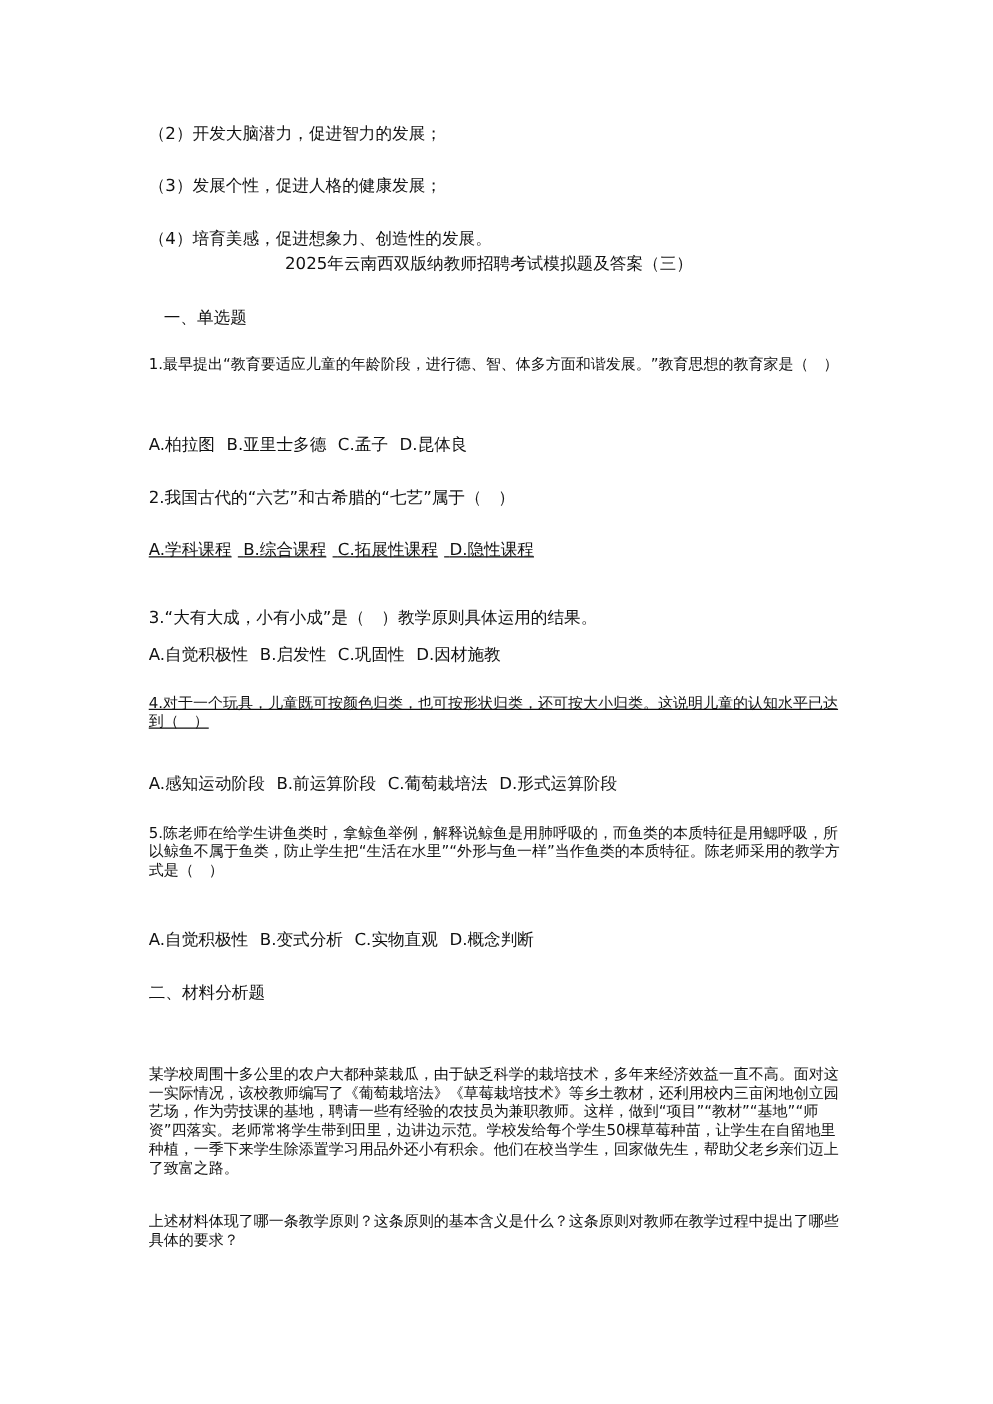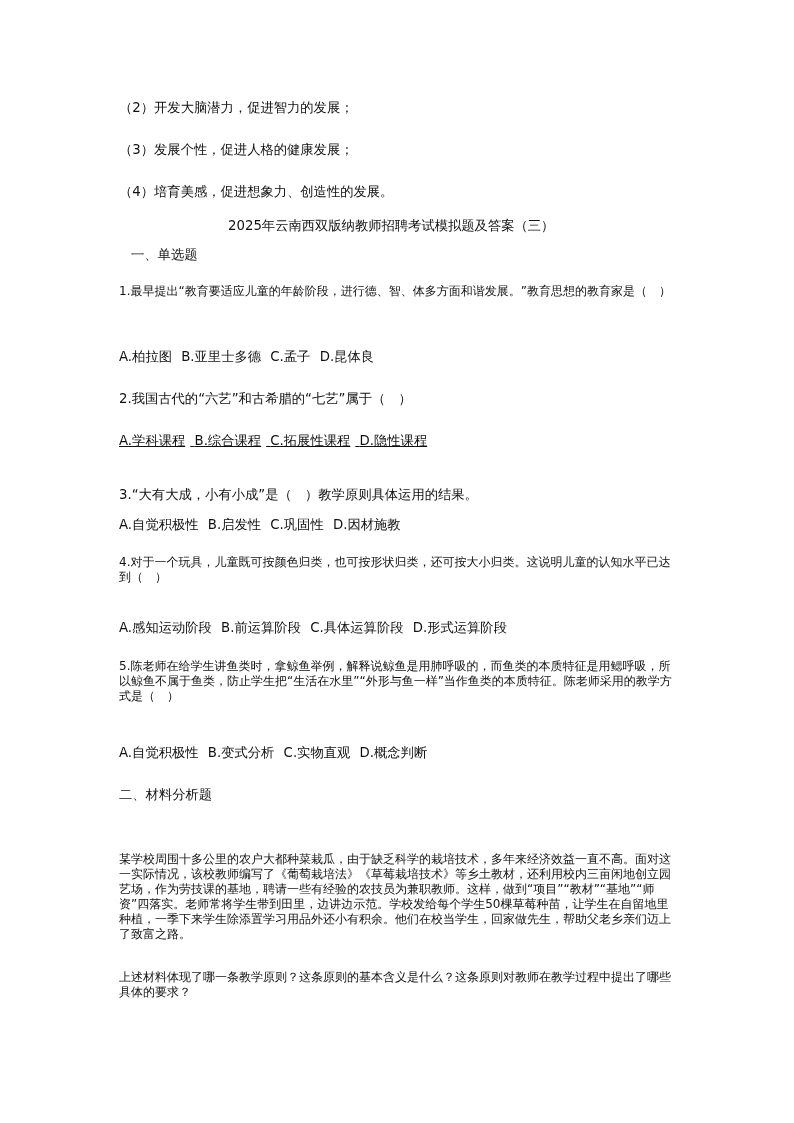--- a/index.html
+++ b/index.html
@@ -9,21 +9,21 @@
   .para { position: absolute; left: 119px; width: 560px; font-size: 12px; line-height: 15px; }
   .title { position: absolute; left: 228px; font-size: 13.3px; line-height: 18px; white-space: nowrap; }
   .opt { margin-right: 5px; }
 </style>
 </head>
 <body>
 
 <div class="line" style="top:97px;text-align:right;">（2）开发大脑潜力，促进智力的发展；</div>
 <div class="line" style="top:139px;">（3）发展个性，促进人格的健康发展；</div>
 <div class="line" style="top:181px;">（4）培育美感，促进想象力、创造性的发展。</div>
-<div class="title" style="top:217px;">2025年云南西双版纳教师招聘考试模拟题及答案（三）</div>
+<div class="title" style="top:203px;">2025年云南西双版纳教师招聘考试模拟题及答案（三）</div>
 
 <div class="line" style="top:244px;margin-left:12px;">一、单选题</div>
 
 <div class="para" style="top:284px;">1.最早提出“教育要适应儿童的年龄阶段，进行德、智、体多方面和谐发展。”教育思想的教育家是（　）</div>
 <div class="line" style="top:346px;">
   <span class="opt">A.柏拉图</span>
   <span class="opt">B.亚里士多德</span>
   <span class="opt">C.孟子</span>
   <span class="opt">D.昆体良</span>
 </div>
@@ -37,25 +37,25 @@
 </div>
 
 <div class="line" style="top:472px;margin-top:12px;">3.“大有大成，小有小成”是（　）教学原则具体运用的结果。</div>
 <div class="line" style="top:514px;">
   <span class="opt">A.自觉积极性</span>
   <span class="opt">B.启发性</span>
   <span class="opt">C.巩固性</span>
   <span class="opt">D.因材施教</span>
 </div>
 
-<div class="para" style="top:555px;">4.对于一个玩具，儿童既可按颜色归类，也可按形状归类，还可按大小归类。这说明儿童的认知水平已达到（　）</div>
+<div class="para" style="top:555px;text-decoration:underline;">4.对于一个玩具，儿童既可按颜色归类，也可按形状归类，还可按大小归类。这说明儿童的认知水平已达到（　）</div>
 <div class="line" style="top:617px;">
   <span class="opt">A.感知运动阶段</span>
   <span class="opt">B.前运算阶段</span>
-  <span class="opt">C.具体运算阶段</span>
+  <span class="opt">C.葡萄栽培法</span>
   <span class="opt">D.形式运算阶段</span>
 </div>
 
 <div class="para" style="top:659px;">5.陈老师在给学生讲鱼类时，拿鲸鱼举例，解释说鲸鱼是用肺呼吸的，而鱼类的本质特征是用鳃呼吸，所以鲸鱼不属于鱼类，防止学生把“生活在水里”“外形与鱼一样”当作鱼类的本质特征。陈老师采用的教学方式是（　）</div>
 <div class="line" style="top:742px;">
   <span class="opt">A.自觉积极性</span>
   <span class="opt">B.变式分析</span>
   <span class="opt">C.实物直观</span>
   <span class="opt">D.概念判断</span>
 </div>

